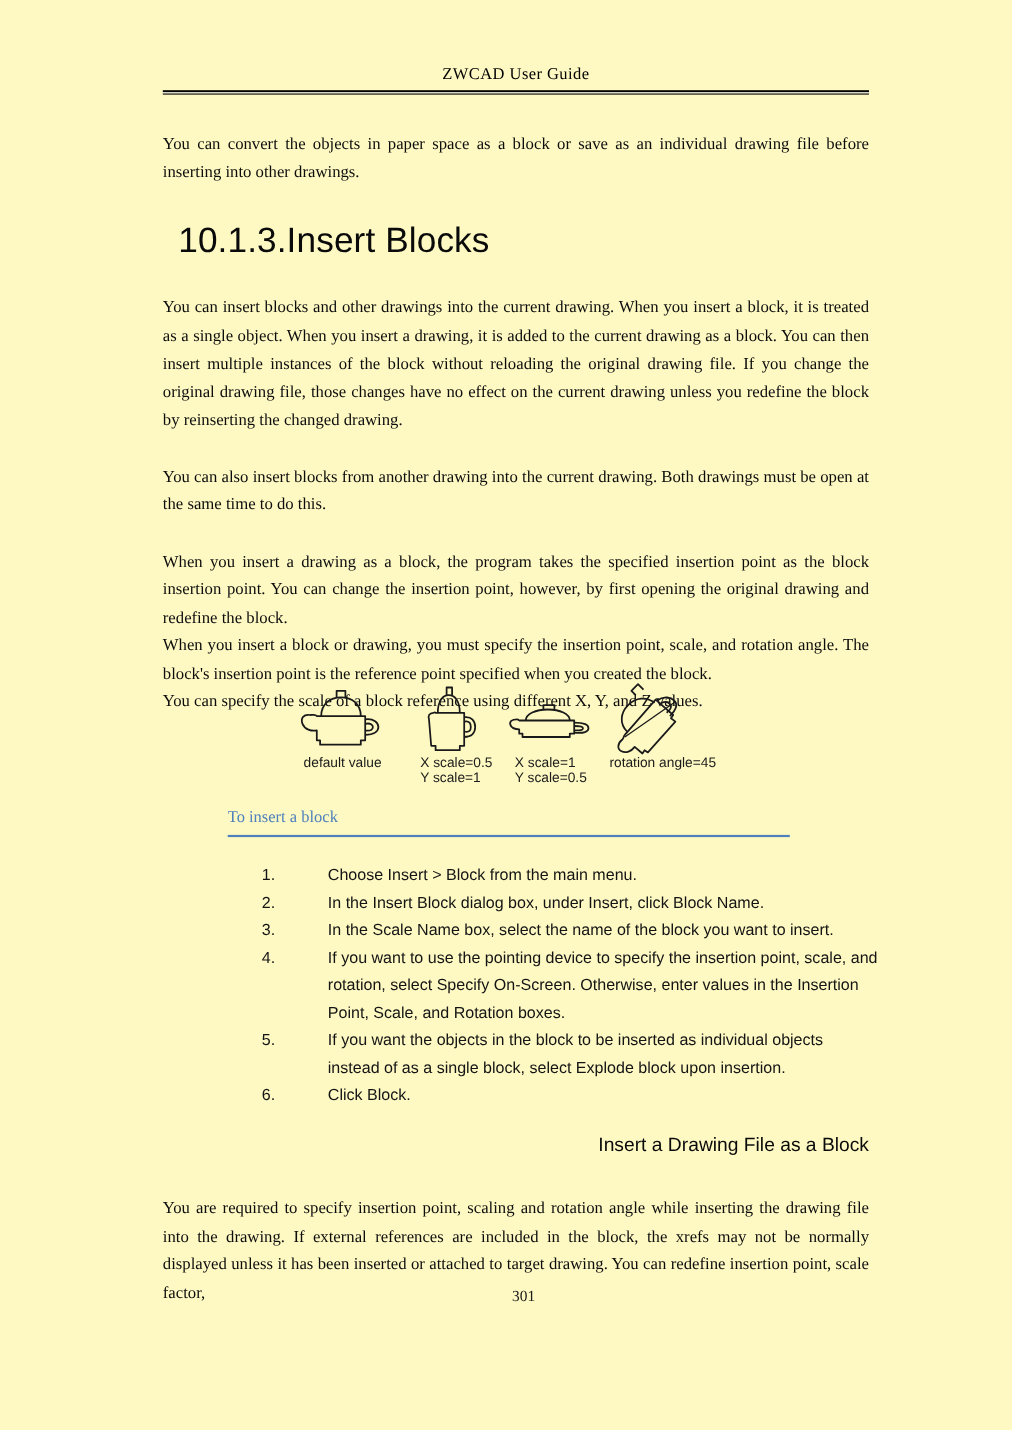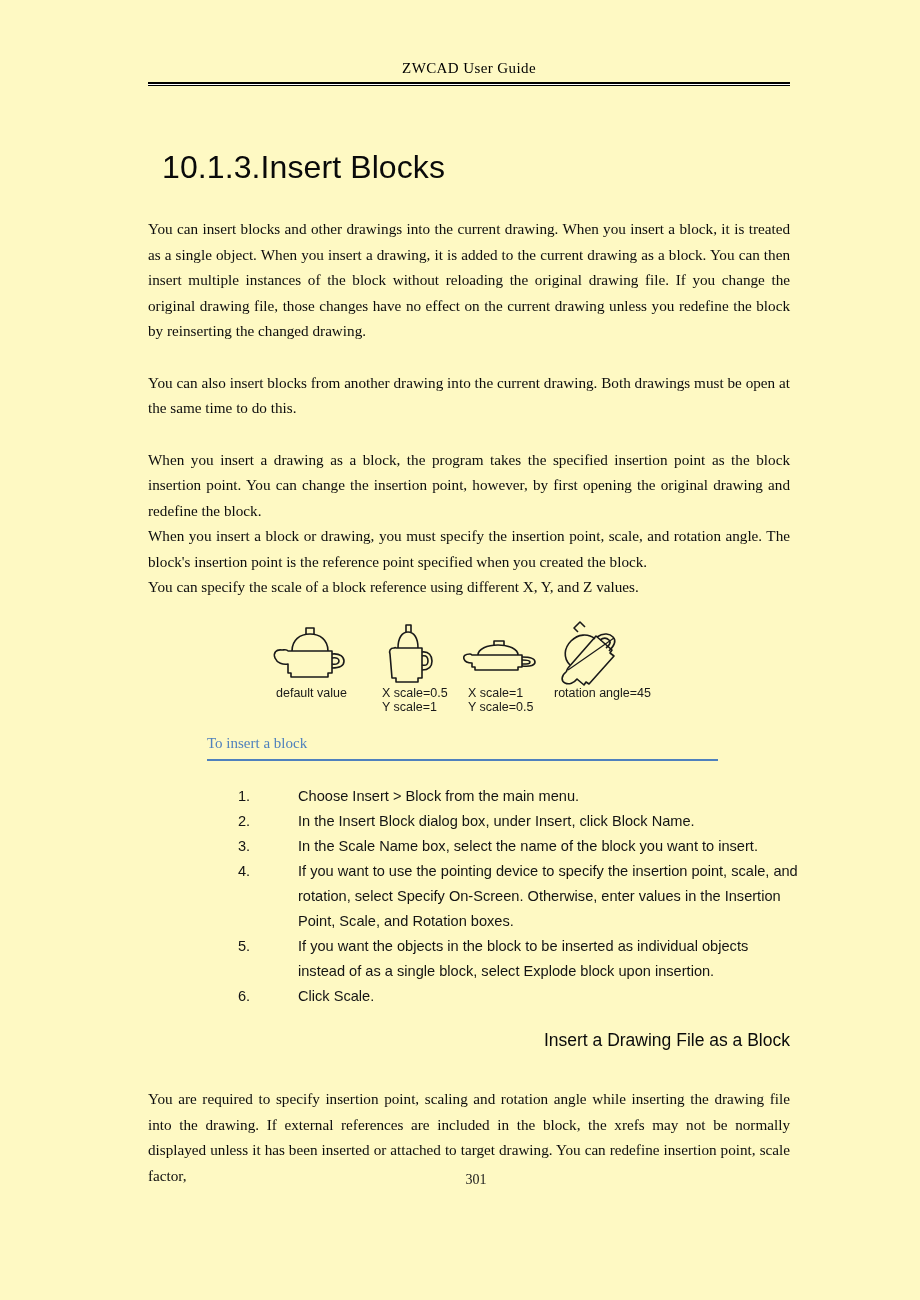--- a/index.html
+++ b/index.html
@@ -175,20 +175,21 @@
     <div class="header-title">ZWCAD User Guide</div>
   </div>
   <div class="header-rule">
     <div class="thick"></div>
     <div class="gap"></div>
     <div class="thin"></div>
   </div>
 
   <div class="content">
 
+    <p class="body">You can convert the objects in paper space as a block or save as an individual drawing file before inserting into other drawings.</p>
 
     <div class="spacer-lg"></div>
 
     <h2 class="section-heading">
       <span class="num">10.1.3.</span><span>Insert Blocks</span>
     </h2>
 
     <div class="spacer-lg"></div>
 
     <p class="body">You can insert blocks and other drawings into the current drawing. When you insert a block, it is treated as a single object. When you insert a drawing, it is added to the current drawing as a block. You can then insert multiple instances of the block without reloading the original drawing file. If you change the original drawing file, those changes have no effect on the current drawing unless you redefine the block by reinserting the changed drawing.</p>
@@ -277,21 +278,21 @@
     <li class="step">
       <span class="step-num">4.</span>
       <span class="step-text">If you want to use the pointing device to specify the insertion point, scale, and rotation, select Specify On-Screen. Otherwise, enter values in the Insertion Point, Scale, and Rotation boxes.</span>
     </li>
     <li class="step">
       <span class="step-num">5.</span>
       <span class="step-text">If you want the objects in the block to be inserted as individual objects instead of as a single block, select Explode block upon insertion.</span>
     </li>
     <li class="step">
       <span class="step-num">6.</span>
-      <span class="step-text">Click Scale.</span>
+      <span class="step-text">Click Block.</span>
     </li>
   </ol>
 
   <div style="position:absolute; left:148px; top:1028px; width:642px;">
     <h3 class="sub-heading">Insert a Drawing File as a Block</h3>
     <div class="spacer-lg"></div>
     <p class="body">You are required to specify insertion point, scaling and rotation angle while inserting the drawing file into the drawing. If external references are included in the block, the xrefs may not be normally displayed unless it has been inserted or attached to target drawing. You can redefine insertion point, scale factor,</p>
   </div>
 
   <div class="page-number">301</div>

